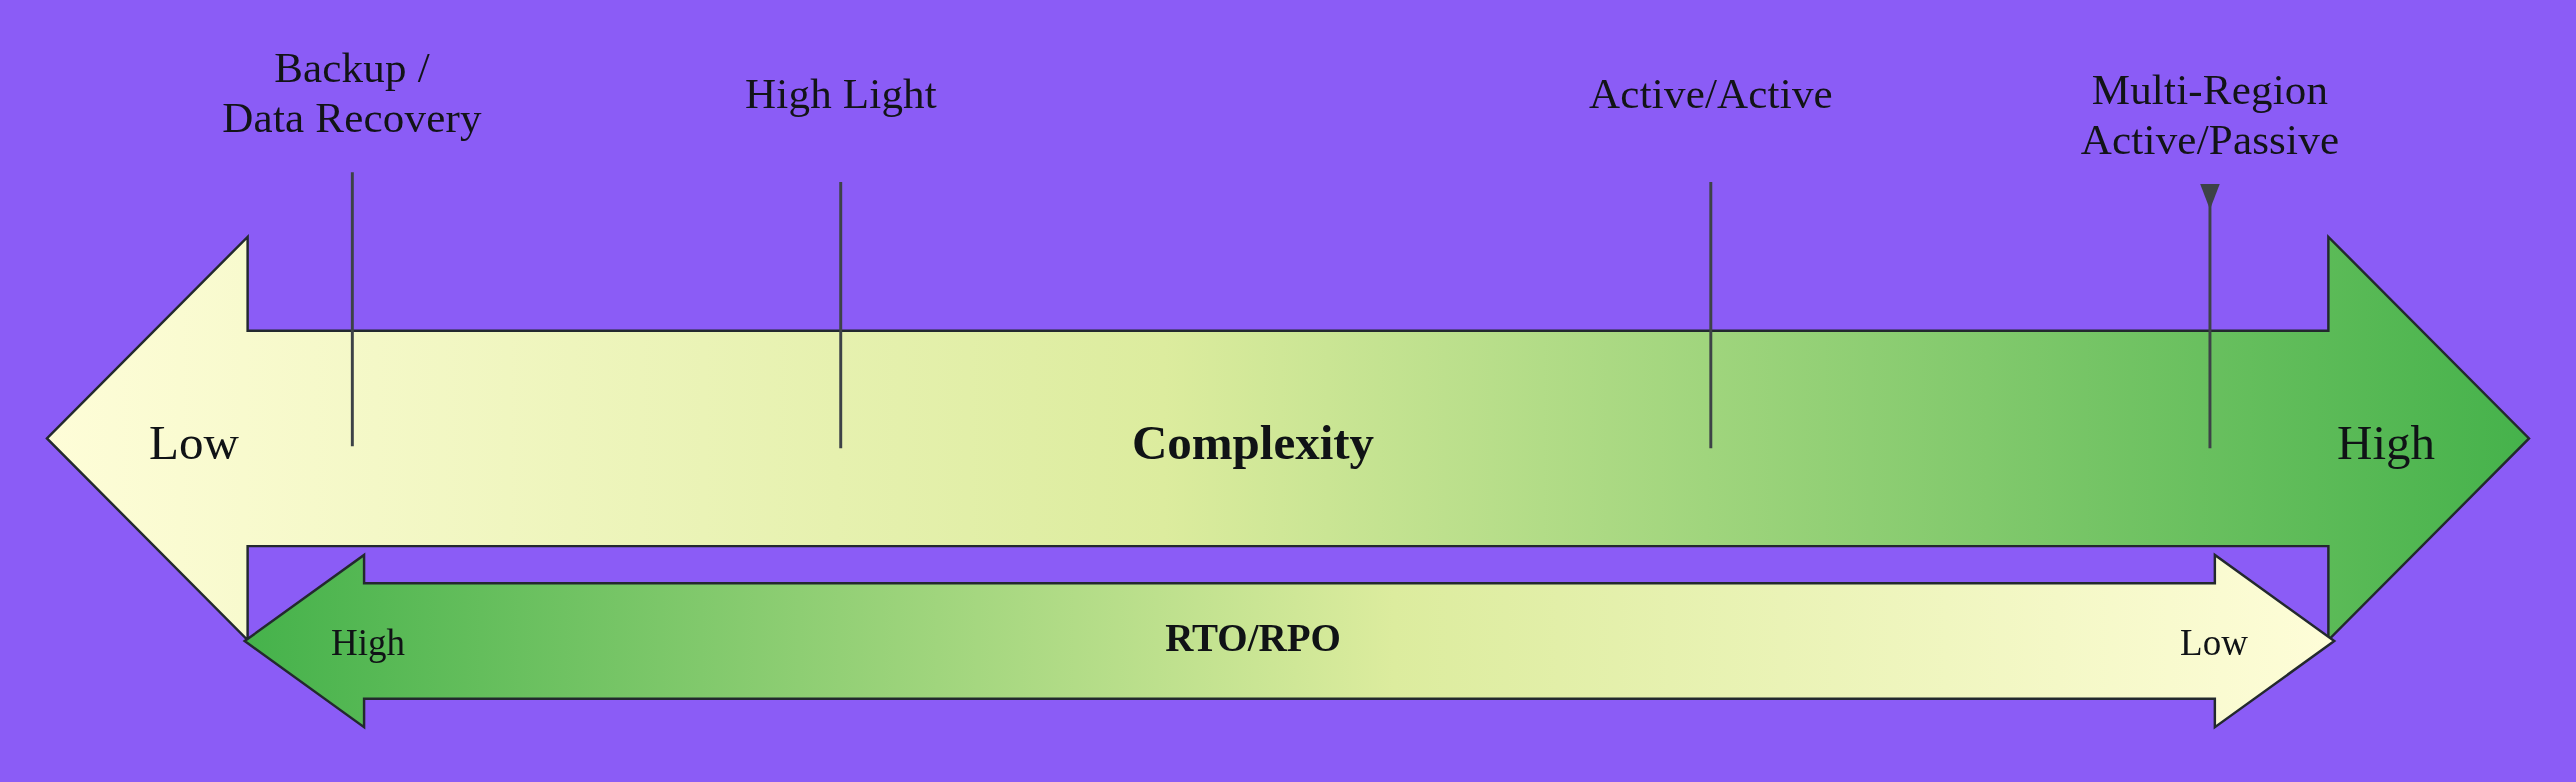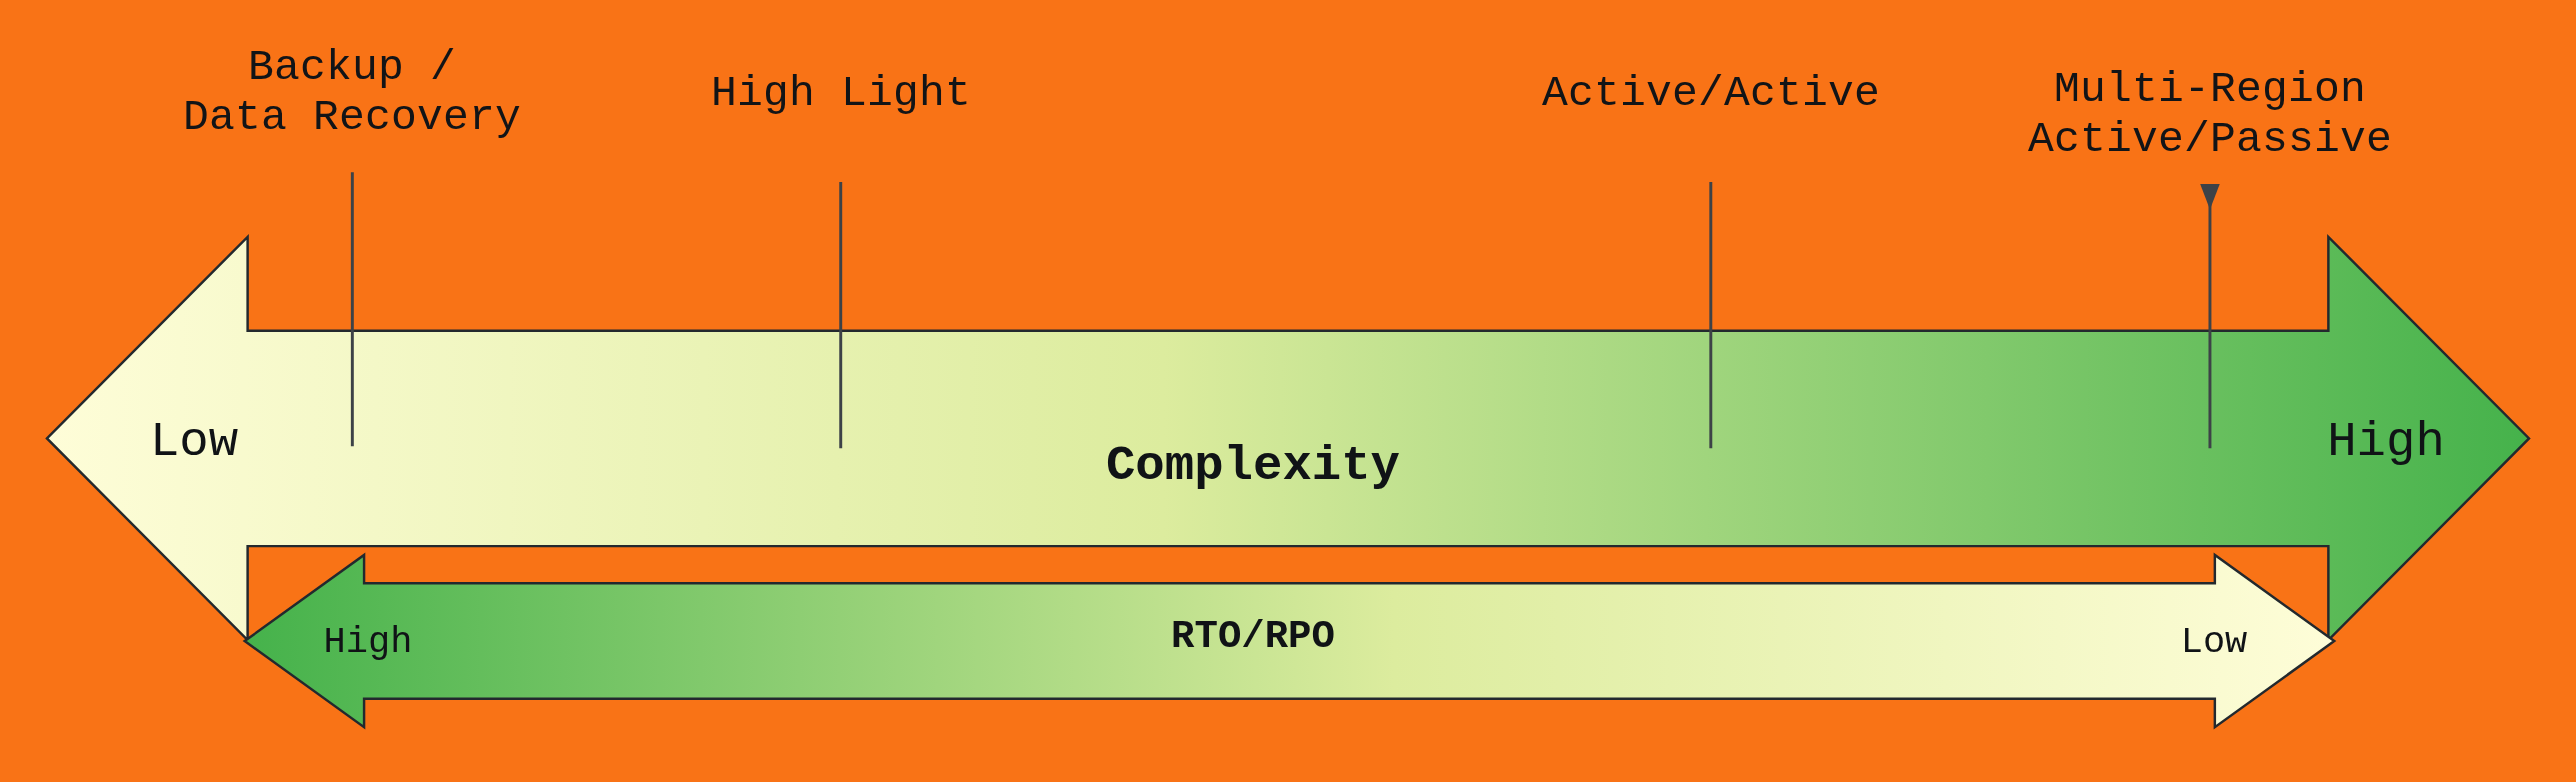--- a/index.html
+++ b/index.html
@@ -4,22 +4,22 @@
 <style>
   html, body {
     margin: 0;
     padding: 0;
     background: #485964;
   }
   .canvas {
     position: relative;
     width: 2576px;
     height: 783px;
-    background: #f97316;
-    font-family: Liberation Mono, monospace;
+    background: #8b5cf6;
+    font-family: Liberation Serif, serif;
     overflow: hidden;
   }
   .canvas svg {
     position: absolute;
     left: 0;
     top: 0;
   }
   .top-label {
     position: absolute;
     transform: translateX(-50%);
@@ -32,21 +32,20 @@
   }
   .axis-label {
     position: absolute;
     transform: translate(-50%, -50%);
     font-size: 49px;
     color: #101316;
     white-space: nowrap;
   }
   .axis-label.bold {
     font-weight: bold;
-    margin-top: 24px;
   }
   .sub-label {
     position: absolute;
     transform: translate(-50%, -50%);
     font-size: 37px;
     color: #101316;
     white-space: nowrap;
   }
   .sub-label.bold {
     font-weight: bold;

